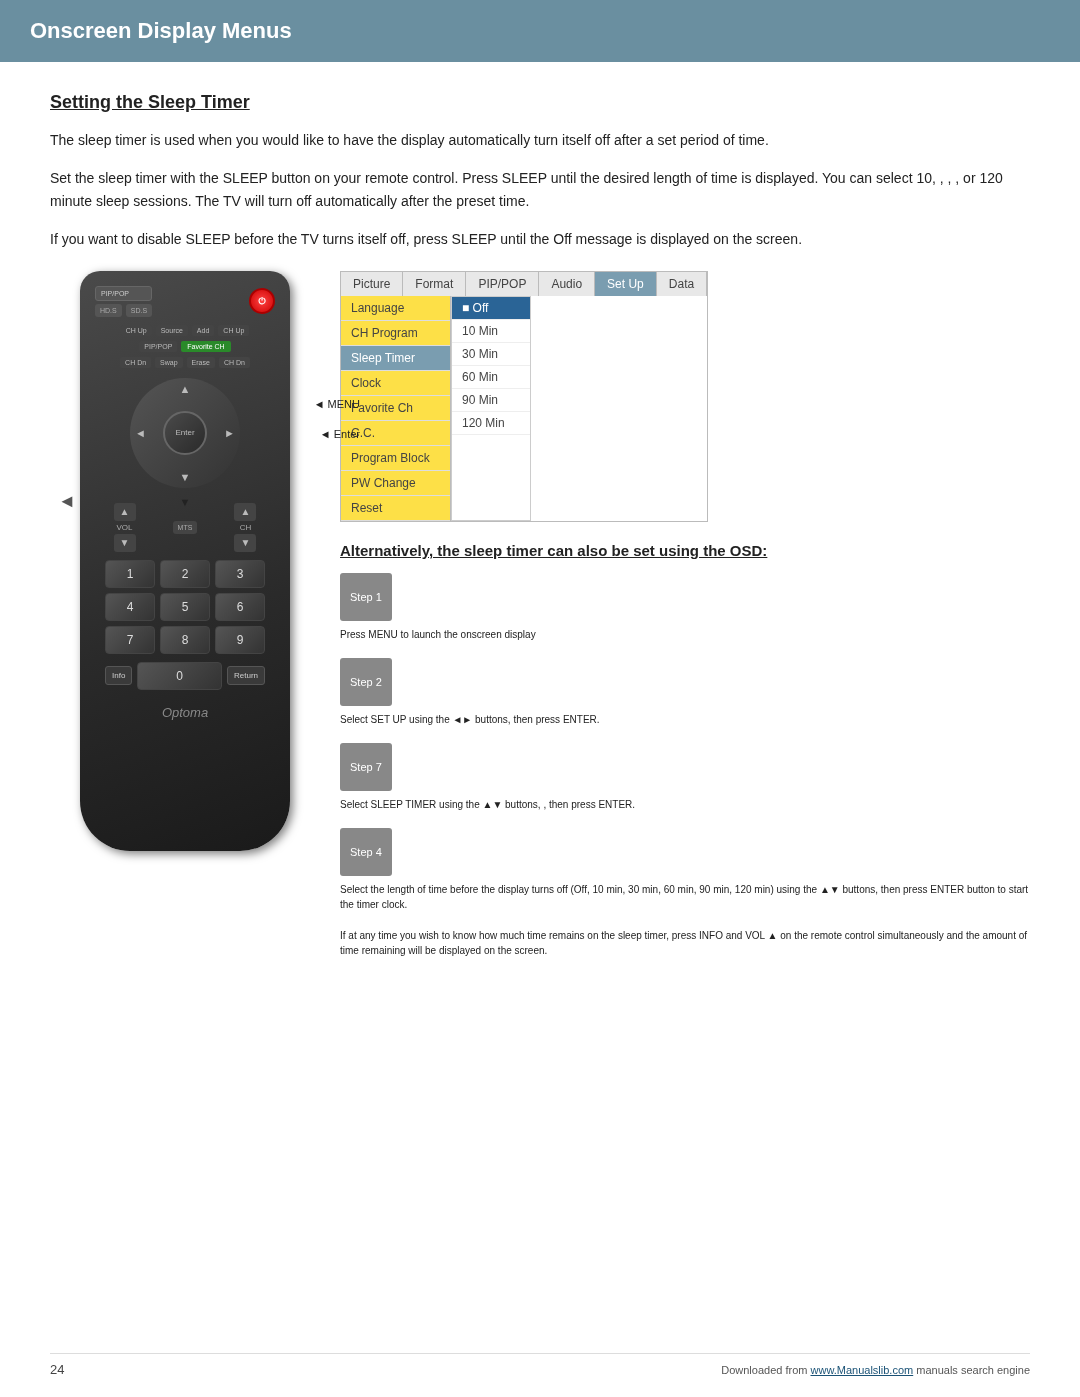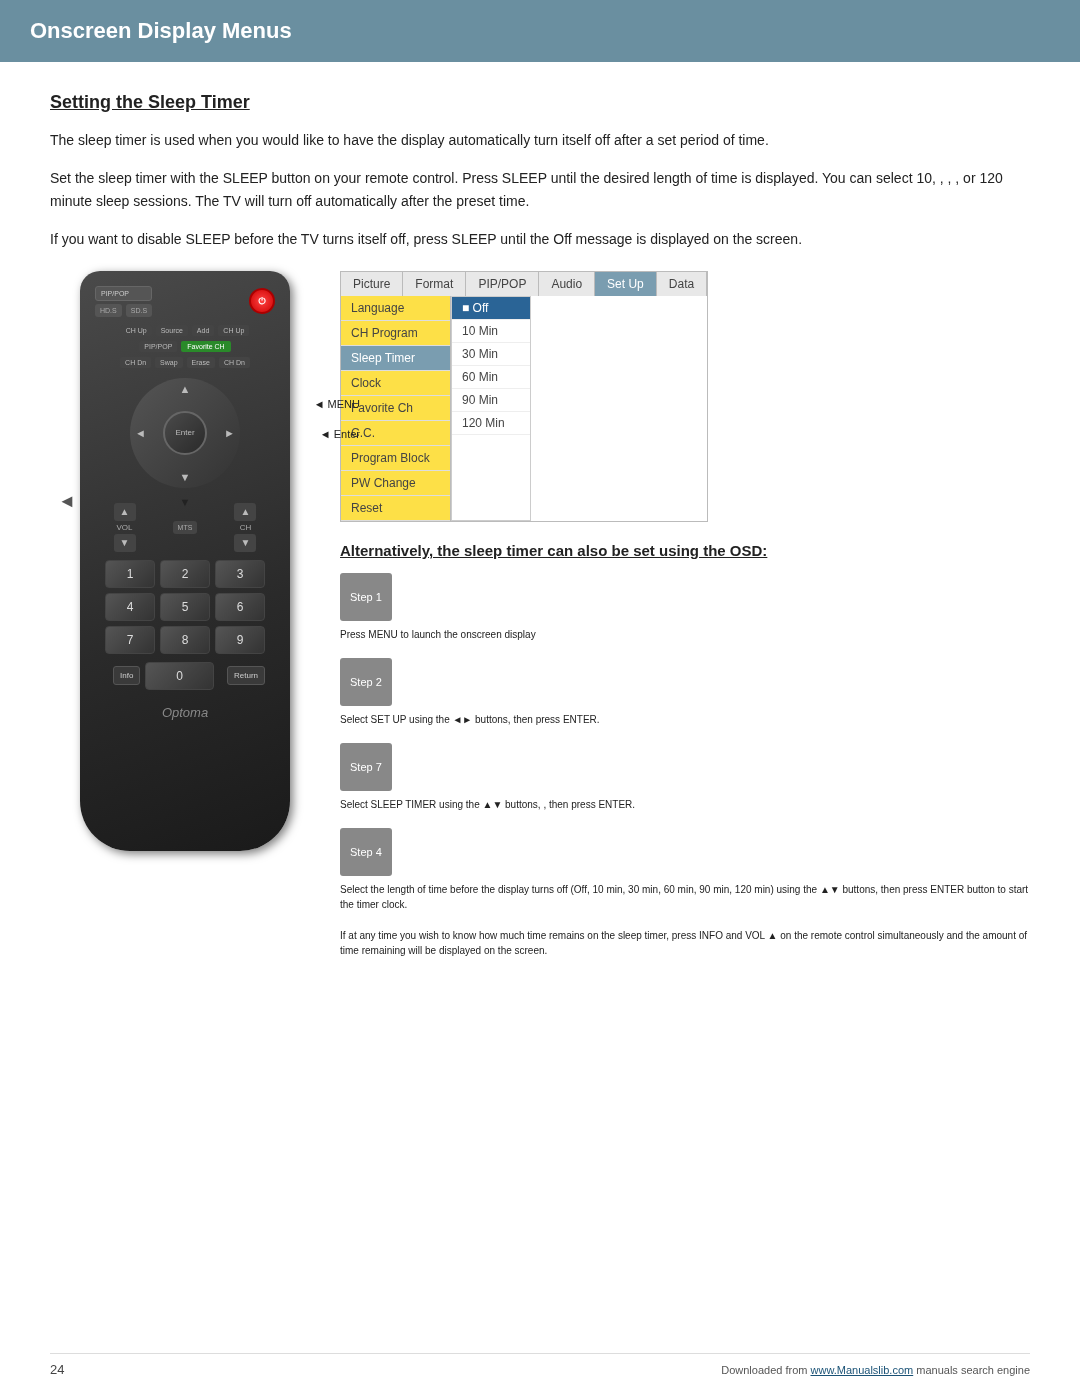--- a/index.html
+++ b/index.html
@@ -231,21 +231,20 @@
       border-radius: 3px;
     }
 
     .bottom-btn {
       background: #3a3a3a;
       color: #ccc;
       font-size: 8px;
       padding: 4px 6px;
       border-radius: 3px;
       border: 1px solid #555;
-      margin-left: 8px;
     }
 
     .optoma-logo {
       text-align: center;
       margin-top: 15px;
       color: #888;
       font-size: 13px;
       font-style: italic;
     }
 

